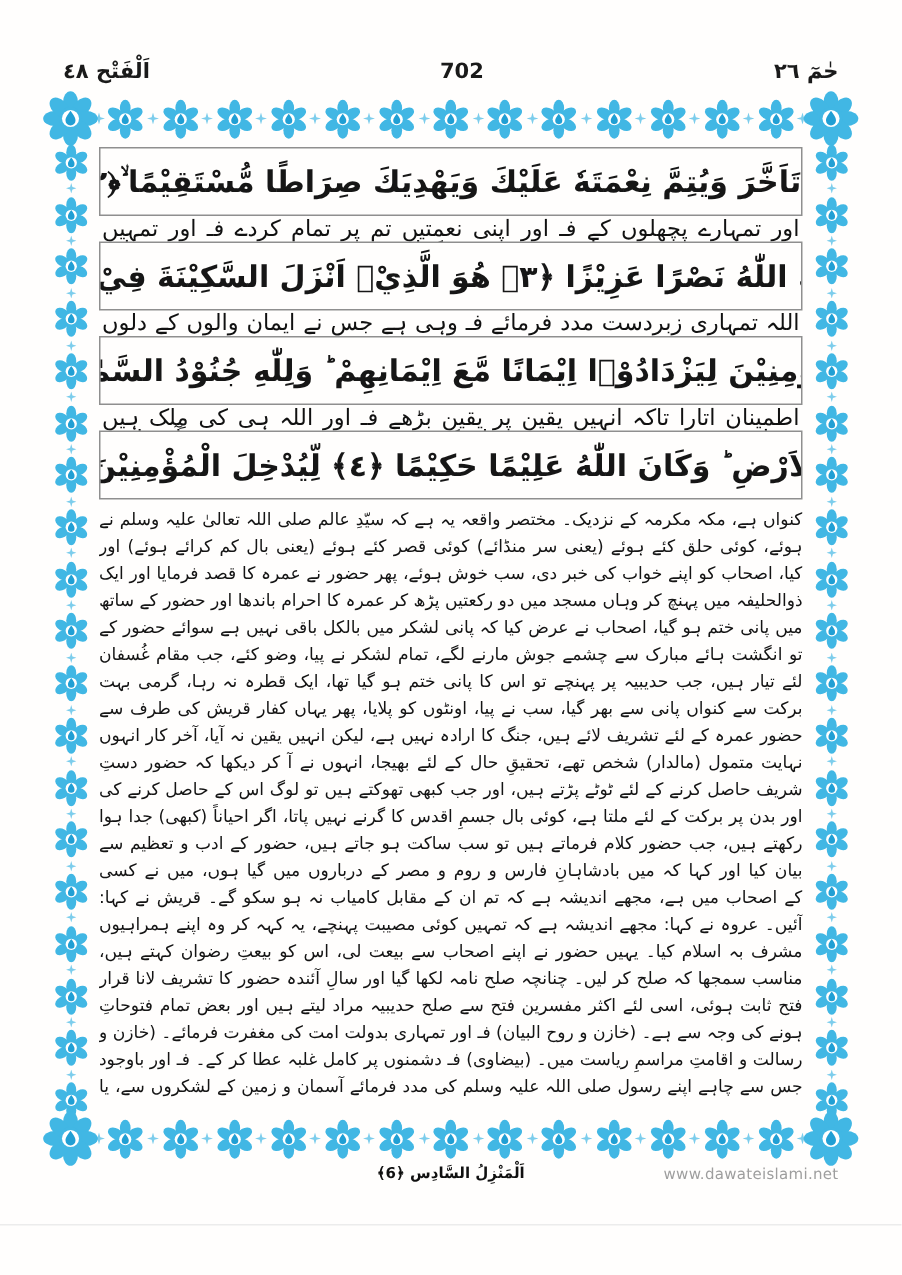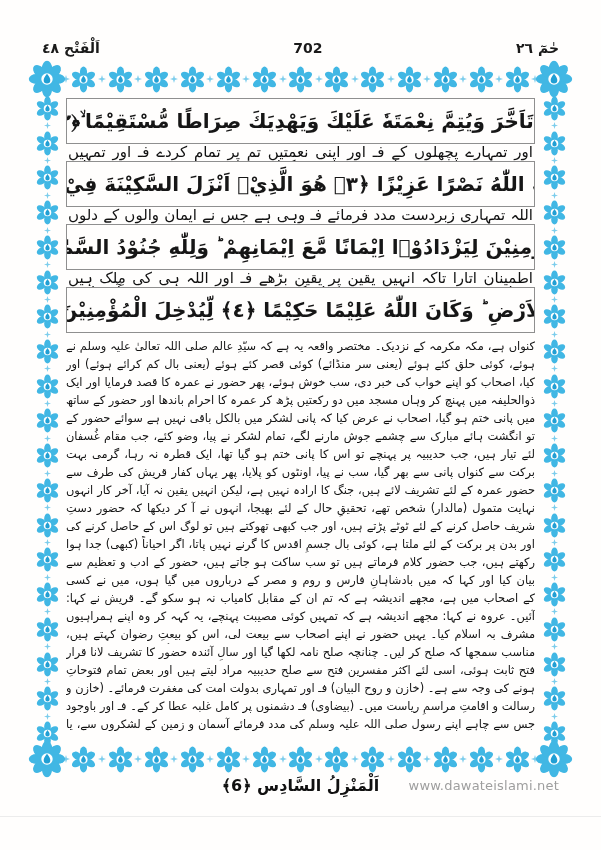--- a/index.html
+++ b/index.html
@@ -50,26 +50,26 @@
   .commentary{margin-top:5px;}
   .c-line{
     font-size:11.4px;line-height:17.3px;max-height:18px;overflow:hidden;
     text-align:justify;text-align-last:justify;color:#141414;
   }
 
   
   .footer{position:absolute;left:42px;right:42px;top:776px;height:20px;}
   .footer .manzil{
     position:absolute;left:0;right:0;text-align:center;
-    font-size:16px;font-weight:700;direction:rtl;color:#101010;
+    font-size:10px;font-weight:700;direction:rtl;color:#101010;
   }
   .footer .manzil .num{font-family:"DejaVu Sans",sans-serif;font-weight:700;}
   .footer .site{
     position:absolute;right:0;top:2px;direction:ltr;
-    font-size:13px;color:#9e9e9e;letter-spacing:.2px;
+    font-size:10px;color:#9e9e9e;letter-spacing:.2px;
   }
   .page-edge{position:absolute;left:0;right:0;top:816px;height:1px;background:#ececec;}
 </style>
 </head>
 <body>
 
 <div class="page">
 
   <div class="hdr">
     <span>حٰمٓ ٢٦</span>

